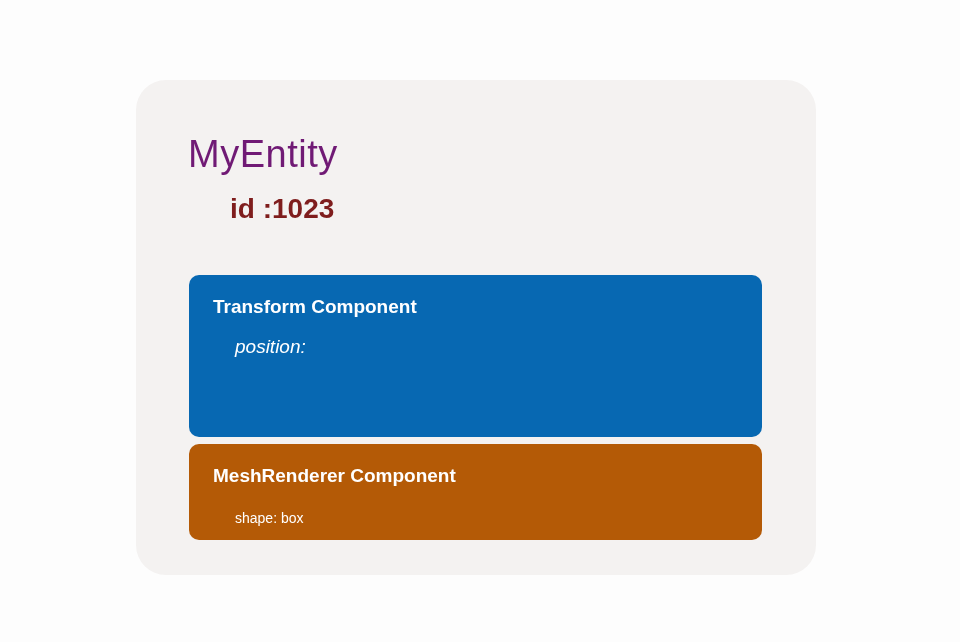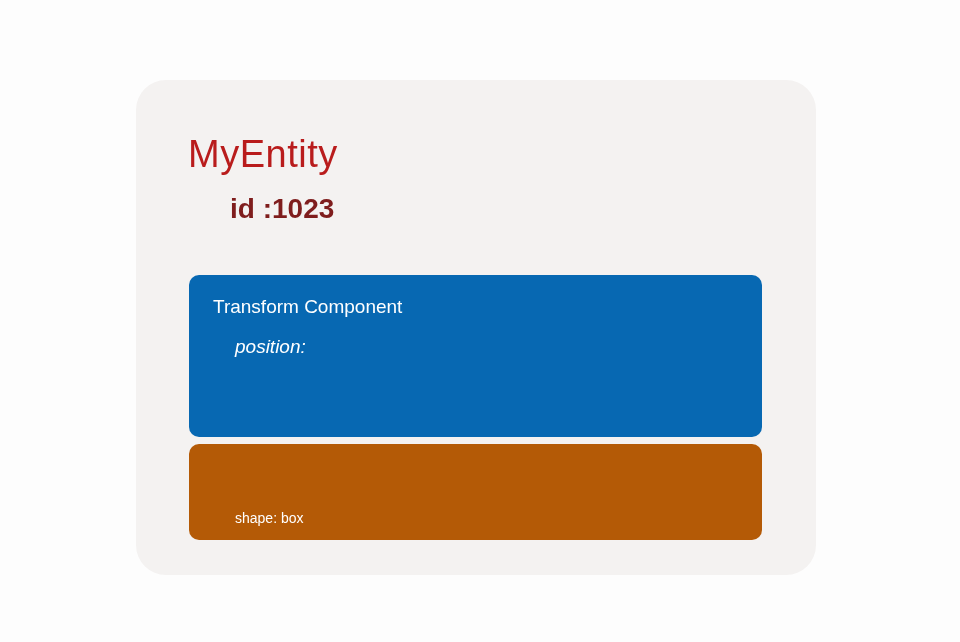--- a/index.html
+++ b/index.html
@@ -29,21 +29,21 @@
     border-radius: 30px;
   }
 
   .entity-name {
     position: absolute;
     left: 52px;
     top: 52px;
     font-size: 38px;
     line-height: 44px;
     font-weight: 400;
-    color: #b91c1c;
+    color: #701a75;
     letter-spacing: 0.5px;
   }
 
   .entity-id {
     position: absolute;
     left: 94px;
     top: 112px;
     font-size: 28px;
     line-height: 34px;
     font-weight: 700;
@@ -84,21 +84,21 @@
     background: #b45a06;
   }
   .comp-mesh::before { background: #a85405; }
 
   .comp-title {
     position: absolute;
     left: 24px;
     top: 20px;
     font-size: 19px;
     line-height: 23px;
-    font-weight: 400;
+    font-weight: 700;
     color: #ffffff;
   }
 
   .comp-rows {
     position: absolute;
     left: 46px;
     top: 60px;
     right: 12px;
     font-style: italic;
   }
@@ -143,17 +143,18 @@
     <div class="comp comp-transform">
       <div class="comp-title">Transform Component</div>
       <div class="comp-rows">
         <div class="prop-row">
           <span class="prop-label">position:</span>
         </div>
       </div>
     </div>
 
     <div class="comp comp-mesh">
+      <div class="comp-title">MeshRenderer Component</div>
       <div class="comp-line">shape: box</div>
     </div>
 
   </div>
 </div>
 
 </body></html>

